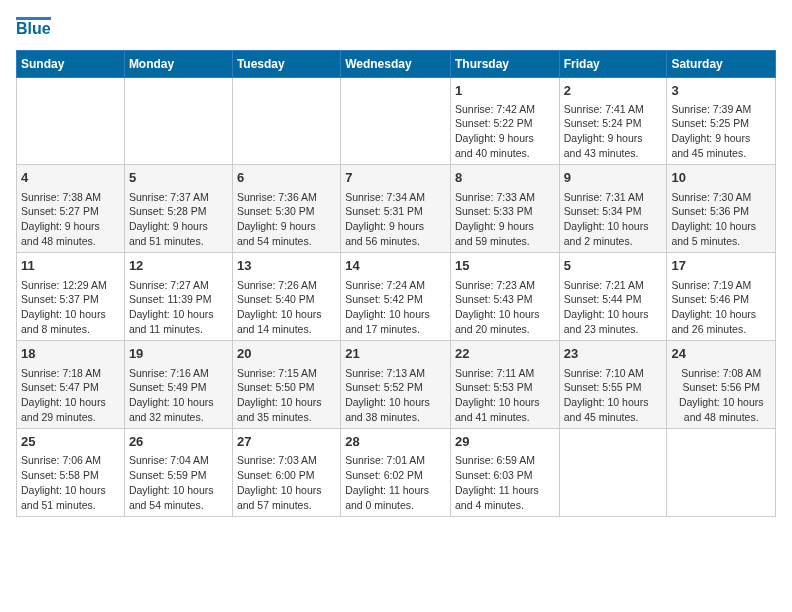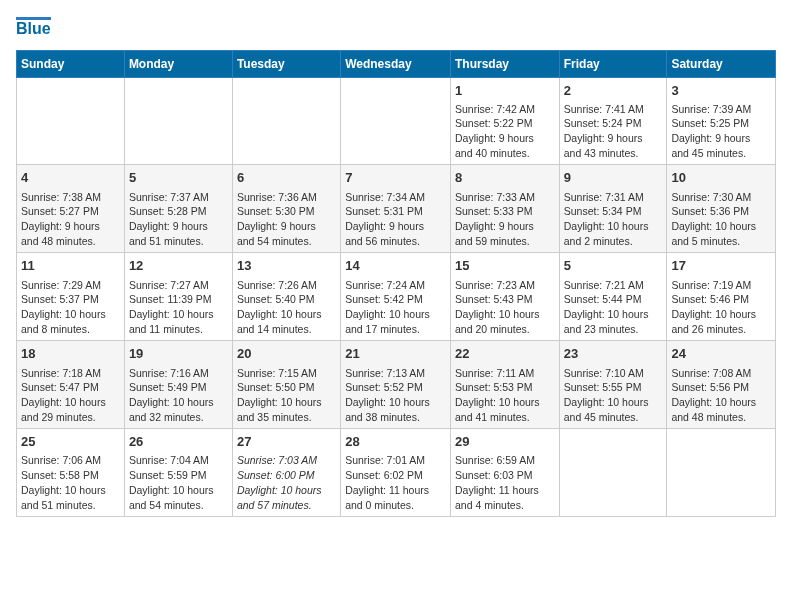--- a/index.html
+++ b/index.html
@@ -184,21 +184,21 @@
           <span class="day-num">10</span>
           <div class="day-info" style="white-space: pre-line;">Sunrise: 7:30 AM
 Sunset: 5:36 PM
 Daylight: 10 hours
 and 5 minutes.</div>
         </td>
       </tr>
       <tr>
         <td>
           <span class="day-num">11</span>
-          <div class="day-info" style="white-space: pre-line;">Sunrise: 7:29 AM
+          <div class="day-info" style="white-space: pre-line;">Sunrise: 12:29 AM
 Sunset: 5:37 PM
 Daylight: 10 hours
 and 8 minutes.</div>
         </td>
         <td>
           <span class="day-num">12</span>
           <div class="day-info" style="white-space: pre-line;">Sunrise: 7:27 AM
 Sunset: 11:39 PM
 Daylight: 10 hours
 and 11 minutes.</div>
@@ -277,21 +277,21 @@
         </td>
         <td>
           <span class="day-num">23</span>
           <div class="day-info" style="white-space: pre-line;">Sunrise: 7:10 AM
 Sunset: 5:55 PM
 Daylight: 10 hours
 and 45 minutes.</div>
         </td>
         <td>
           <span class="day-num">24</span>
-          <div class="day-info" style="white-space: pre-line;">Sunrise: 7:08 AM
+          <div class="day-info" style="white-space: pre-line; text-align: center;">Sunrise: 7:08 AM
 Sunset: 5:56 PM
 Daylight: 10 hours
 and 48 minutes.</div>
         </td>
       </tr>
       <tr>
         <td>
           <span class="day-num">25</span>
           <div class="day-info" style="white-space: pre-line;">Sunrise: 7:06 AM
 Sunset: 5:58 PM
@@ -300,21 +300,21 @@
         </td>
         <td>
           <span class="day-num">26</span>
           <div class="day-info" style="white-space: pre-line;">Sunrise: 7:04 AM
 Sunset: 5:59 PM
 Daylight: 10 hours
 and 54 minutes.</div>
         </td>
         <td>
           <span class="day-num">27</span>
-          <div class="day-info" style="white-space: pre-line; font-style: italic;">Sunrise: 7:03 AM
+          <div class="day-info" style="white-space: pre-line;">Sunrise: 7:03 AM
 Sunset: 6:00 PM
 Daylight: 10 hours
 and 57 minutes.</div>
         </td>
         <td>
           <span class="day-num">28</span>
           <div class="day-info" style="white-space: pre-line;">Sunrise: 7:01 AM
 Sunset: 6:02 PM
 Daylight: 11 hours
 and 0 minutes.</div>

